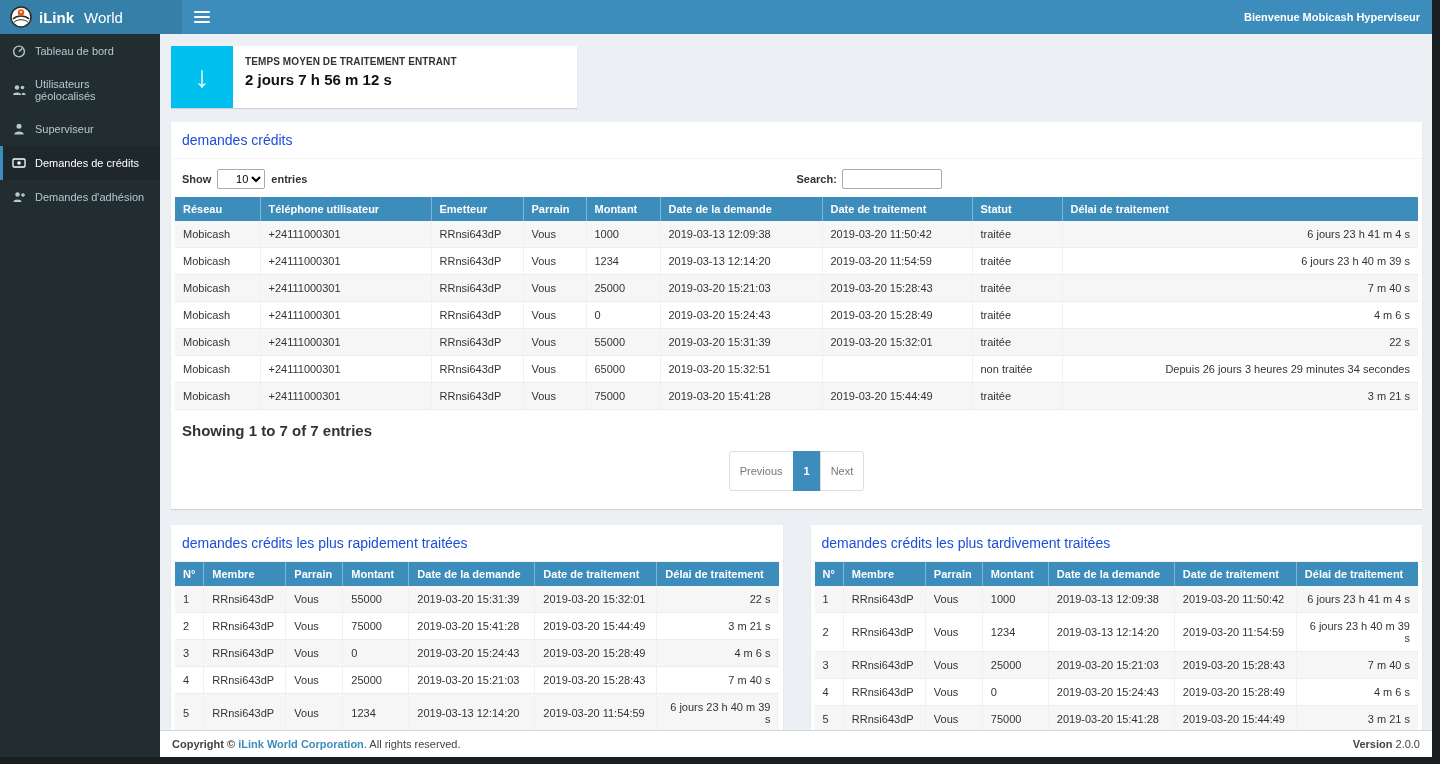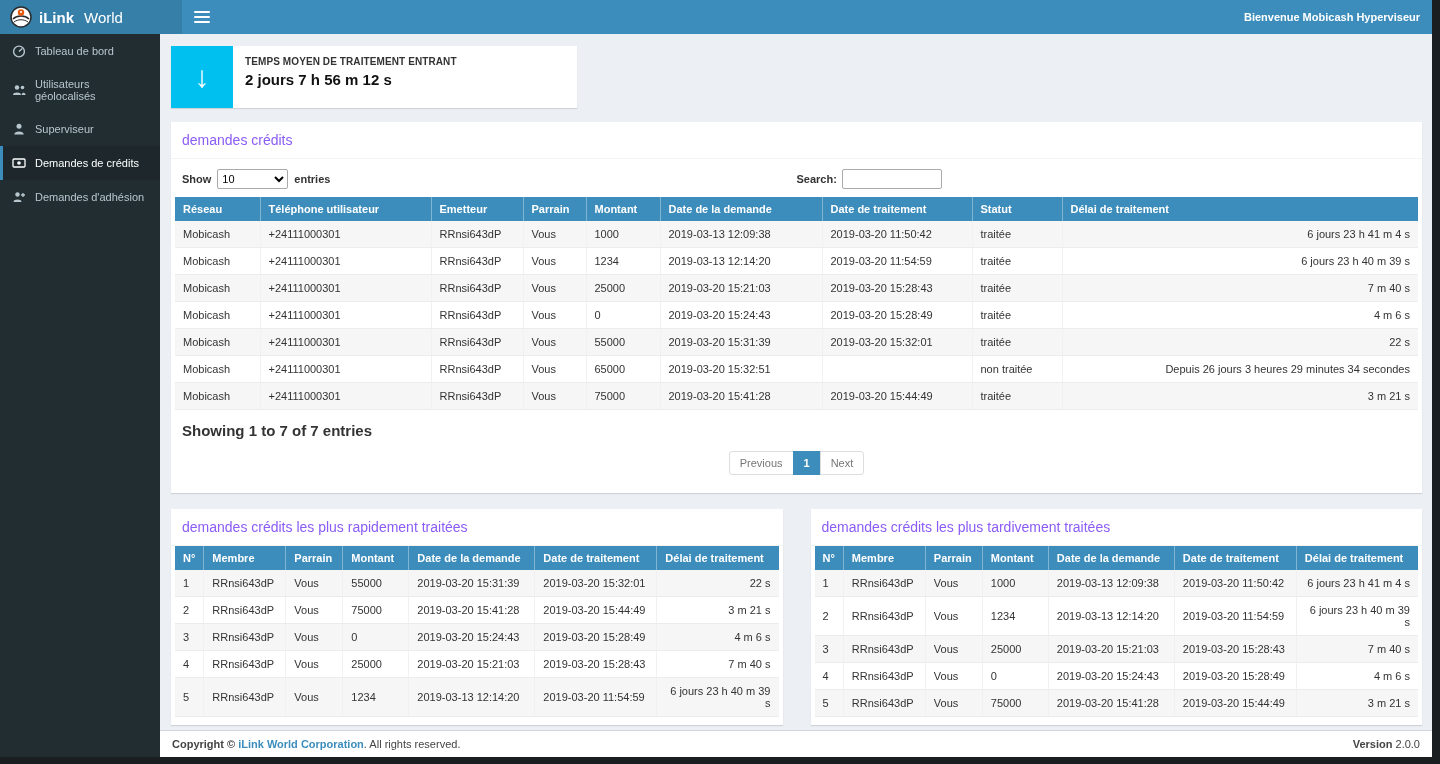--- a/index.html
+++ b/index.html
@@ -29,25 +29,25 @@
 
   
   .info-box { width:406px; height:62px; background:#fff; display:flex; box-shadow:0 1px 1px rgba(0,0,0,.12); margin-bottom:14px; }
   .info-box-icon { width:62px; background:var(--aqua); color:#fff; display:flex; align-items:center; justify-content:center; font-size:30px; font-weight:bold; }
   .info-box-content { padding:10px 12px; }
   .info-box-title { font-size:10px; font-weight:bold; color:#333; letter-spacing:.1px; }
   .info-box-value { font-size:15px; font-weight:bold; color:#111; margin-top:4px; }
 
   
   .panel { background:#fff; box-shadow:0 1px 1px rgba(0,0,0,.12); margin-bottom:16px; padding-bottom:8px; }
-  .panel-title { padding:10px 11px; font-size:14px; color:#8b5cf6; border-bottom:1px solid #f4f4f4; }
+  .panel-title { padding:10px 11px; font-size:14px; color:#1d4ed8; border-bottom:1px solid #f4f4f4; }
 
   .controls { display:flex; align-items:center; padding:10px 11px 8px 11px; font-size:11px; color:#333; font-weight:bold; }
   .length { flex:1; display:flex; align-items:center; gap:6px; }
-  .length select { width:71px; height:20px; font-size:11px; border:1px solid #aaa; border-radius:2px; background:#fff; font-family:"Liberation Sans", sans-serif; }
+  .length select { width:48px; height:20px; font-size:11px; border:1px solid #aaa; border-radius:2px; background:#fff; font-family:"Liberation Sans", sans-serif;text-align:right; }
   .filter { width:50%; display:flex; align-items:center; gap:5px; }
   .filter input { width:100px; height:20px; border:1px solid #aaa; border-radius:2px; padding:0 4px; font-size:11px; font-family:"Liberation Sans", sans-serif; }
 
   .table-wrap { padding:0 4px; }
   table.dt { width:100%; border-collapse:collapse; font-size:11px; }
   table.dt th { background:var(--accent); color:#fff; text-align:left; font-weight:bold; padding:6px 8px; border-right:1px solid rgba(255,255,255,.35); cursor:pointer; }
   table.dt th:last-child { border-right:none; }
   table.dt td { padding:7px 8px; color:#333; border-bottom:1px solid #ececec; border-right:1px solid #f1f1f1; }
   table.dt td:last-child { border-right:none;text-align:right; }
   table.dt tbody tr:nth-child(odd) { background:#f6f6f6; }
@@ -64,21 +64,21 @@
 
   .tbl-small th:nth-child(1){width:26px}
   .tbl-small th:nth-child(2){width:82px}
   .tbl-small th:nth-child(3){width:57px}
   .tbl-small th:nth-child(4){width:66px}
   .tbl-small th:nth-child(5){width:126px}
   .tbl-small th:nth-child(6){width:122px}
 
   .dt-info { padding:12px 11px 4px 11px; font-size:15px; font-weight:bold; color:#333; }
   .pagination { display:flex; justify-content:center; padding:8px 0 10px 0; }
-  .page-btn { font-size:11px; padding:5px 10px; border:1px solid #ddd; background:#fff; color:#777; cursor:pointer; margin-left:-1px; font-family:"Liberation Sans", sans-serif; }
+  .page-btn { font-size:11px; padding:13px 10px; border:1px solid #ddd; background:#fff; color:#777; cursor:pointer; margin-left:-1px; font-family:"Liberation Sans", sans-serif; }
   .page-btn:first-child { border-radius:3px 0 0 3px; margin-left:0; }
   .page-btn:last-child { border-radius:0 3px 3px 0; }
   .page-btn.active { background:var(--accent); border-color:var(--accent); color:#fff; font-weight:bold; }
 
   .bottom-row { display:flex; gap:28px; }
   .bottom-row .panel { flex:1; }
 
   
   .main-footer { flex:0 0 27px; background:#fff; border-top:1px solid #d2d6de; display:flex; align-items:center; justify-content:space-between; padding:0 12px; font-size:11px; color:#444; }
   .main-footer a { color:var(--accent); font-weight:bold; text-decoration:none; cursor:pointer; }

